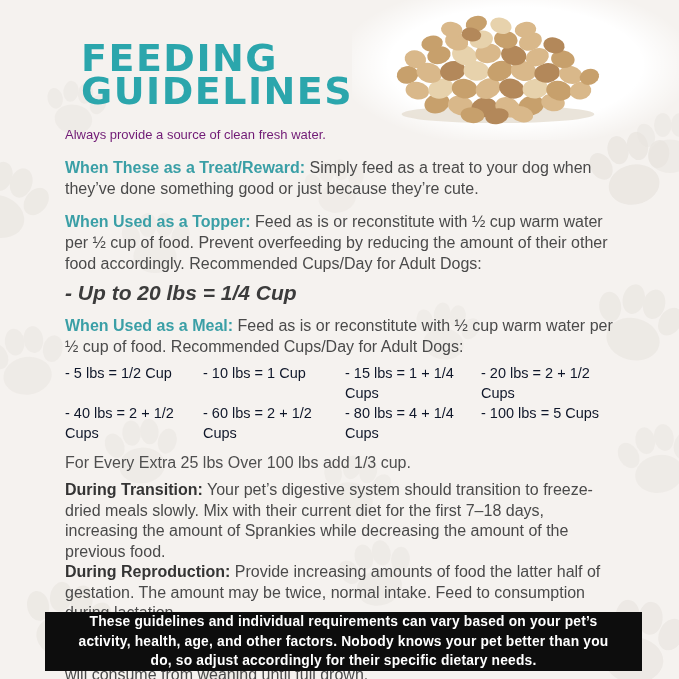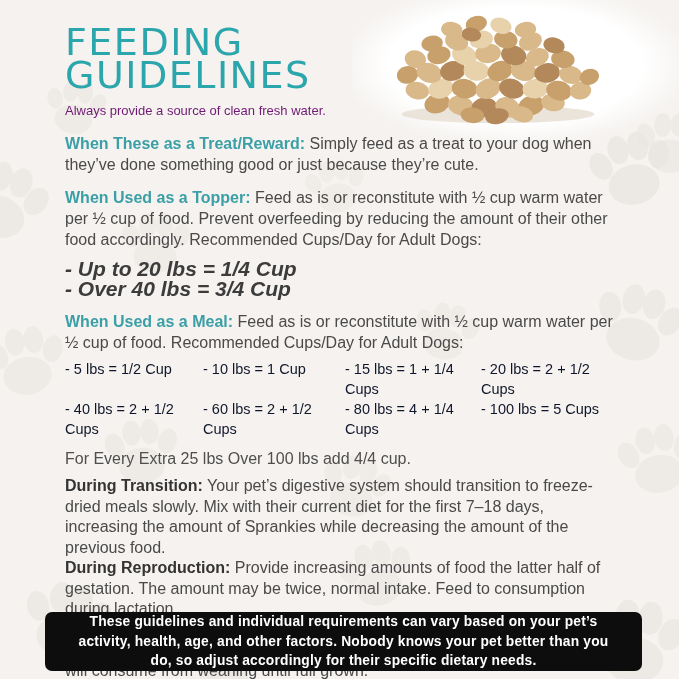--- a/index.html
+++ b/index.html
@@ -10,43 +10,43 @@
     color:#4a4a4a;
   }
   .paws{position:absolute;left:0;top:0;width:679px;height:679px;z-index:0;}
   .kibble-backdrop{
     position:absolute;left:352px;top:-10px;width:327px;height:150px;z-index:1;
     background:radial-gradient(ellipse at center,#ffffff 0%,#ffffff 55%,rgba(255,255,255,0) 78%);
   }
   .kibble{position:absolute;left:372px;top:10px;width:248px;height:118px;z-index:2;}
   .content{position:absolute;left:0;top:0;width:679px;z-index:3;padding:26px 58px 0 65px;box-sizing:border-box;}
   h1{
-    margin:0;font-family:"DejaVu Sans","Liberation Sans",sans-serif;
-    font-weight:400;font-size:38px;line-height:33px;letter-spacing:1.5px;
+    margin:16px;font-family:"DejaVu Sans","Liberation Sans",sans-serif;
+    font-weight:700;font-size:38px;line-height:33px;letter-spacing:1.5px;
     color:#2ba6ac;
   }
   .intro{margin:8px 0 12px 0;font-size:13px;color:#701a75;}
   p{margin:0;font-size:16px;line-height:21px;max-width:556px;}
   .sec{margin-top:12px;}
   .teal-h{color:#3a9fa6;font-weight:700;}
   .dark-h{color:#343434;font-weight:700;}
   .bullets{margin-top:9px;font-weight:700;font-style:italic;color:#3c3c3c;font-size:21px;line-height:20px;}
   .bullets div{white-space:nowrap;}
   .cups-table{
     display:grid;grid-template-columns:138px 142px 136px 1fr;
     margin-top:6px;font-size:14.5px;line-height:20px;color:#0f172a;max-width:560px;
   }
   .extra{margin-top:9px;font-size:16px;color:#4f4f4f;}
   .tight{margin-top:7px;line-height:20.5px;}
   .tight0{margin-top:0;line-height:20.5px;}
   .growth-h{margin-top:0;line-height:20.5px;}
   .banner{
     position:absolute;left:45px;top:612px;width:597px;height:59px;z-index:4;
     background:#0d0d0d;color:#ffffff;display:flex;align-items:center;justify-content:center;
-    box-sizing:border-box;padding:4px 28px;border-radius:7px;
+    box-sizing:border-box;padding:4px 28px;
   }
   .banner p{
     margin:0;font-size:13.8px;line-height:1.42;font-weight:700;text-align:center;
     letter-spacing:.2px;max-width:560px;
   }
 </style>
 </head>
 <body>
 
 <svg class="paws" viewBox="0 0 679 679" aria-hidden="true">
@@ -144,40 +144,39 @@
     <span>Simply feed as a treat to your dog when they’ve done something good or just because they’re cute.</span>
   </p>
 
   <p class="sec">
     <span class="teal-h">When Used as a Topper:</span>
     <span>Feed as is or reconstitute with ½ cup warm water per ½ cup of food. Prevent overfeeding by reducing the amount of their other food accordingly. Recommended Cups/Day for Adult Dogs:</span>
   </p>
 
   <div class="bullets">
     <div>- Up to 20 lbs = 1/4 Cup</div>
-    <div>- Over 40 lbs = 3/4 Cup</div>
   </div>
 
   <p class="sec">
     <span class="teal-h">When Used as a Meal:</span>
     <span>Feed as is or reconstitute with ½ cup warm water per ½ cup of food. Recommended Cups/Day for Adult Dogs:</span>
   </p>
 
   <div class="cups-table">
     <span>- 5 lbs = 1/2 Cup</span>
     <span>- 10 lbs = 1 Cup</span>
     <span>- 15 lbs = 1 + 1/4 Cups</span>
     <span>- 20 lbs = 2 + 1/2 Cups</span>
     <span>- 40 lbs = 2 + 1/2 Cups</span>
     <span>- 60 lbs = 2 + 1/2 Cups</span>
     <span>- 80 lbs = 4 + 1/4 Cups</span>
     <span>- 100 lbs = 5 Cups</span>
   </div>
 
-  <p class="extra">For Every Extra 25 lbs Over 100 lbs add 4/4 cup.</p>
+  <p class="extra">For Every Extra 25 lbs Over 100 lbs add 1/3 cup.</p>
 
   <p class="tight sec">
     <span class="dark-h">During Transition:</span>
     <span>Your pet’s digestive system should transition to freeze-dried meals slowly. Mix with their current diet for the first 7–18 days, increasing the amount of Sprankies while decreasing the amount of the previous food.</span>
   </p>
 
   <p class="tight0">
     <span class="dark-h">During Reproduction:</span>
     <span>Provide increasing amounts of food the latter half of gestation. The amount may be twice, normal intake. Feed to consumption during lactation.</span>
   </p>

